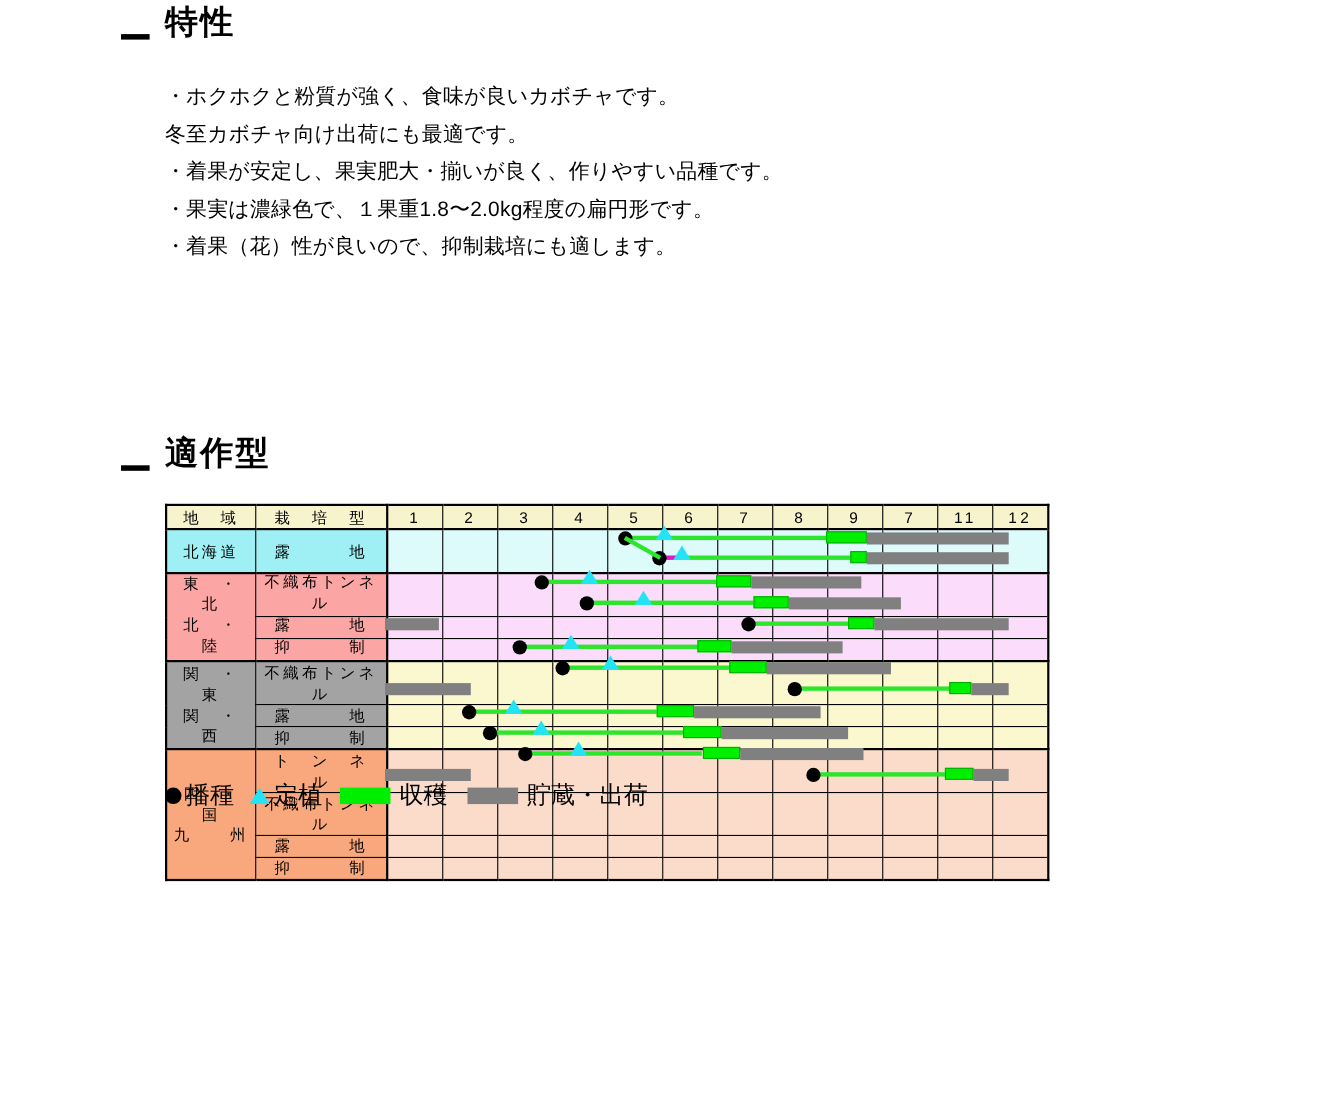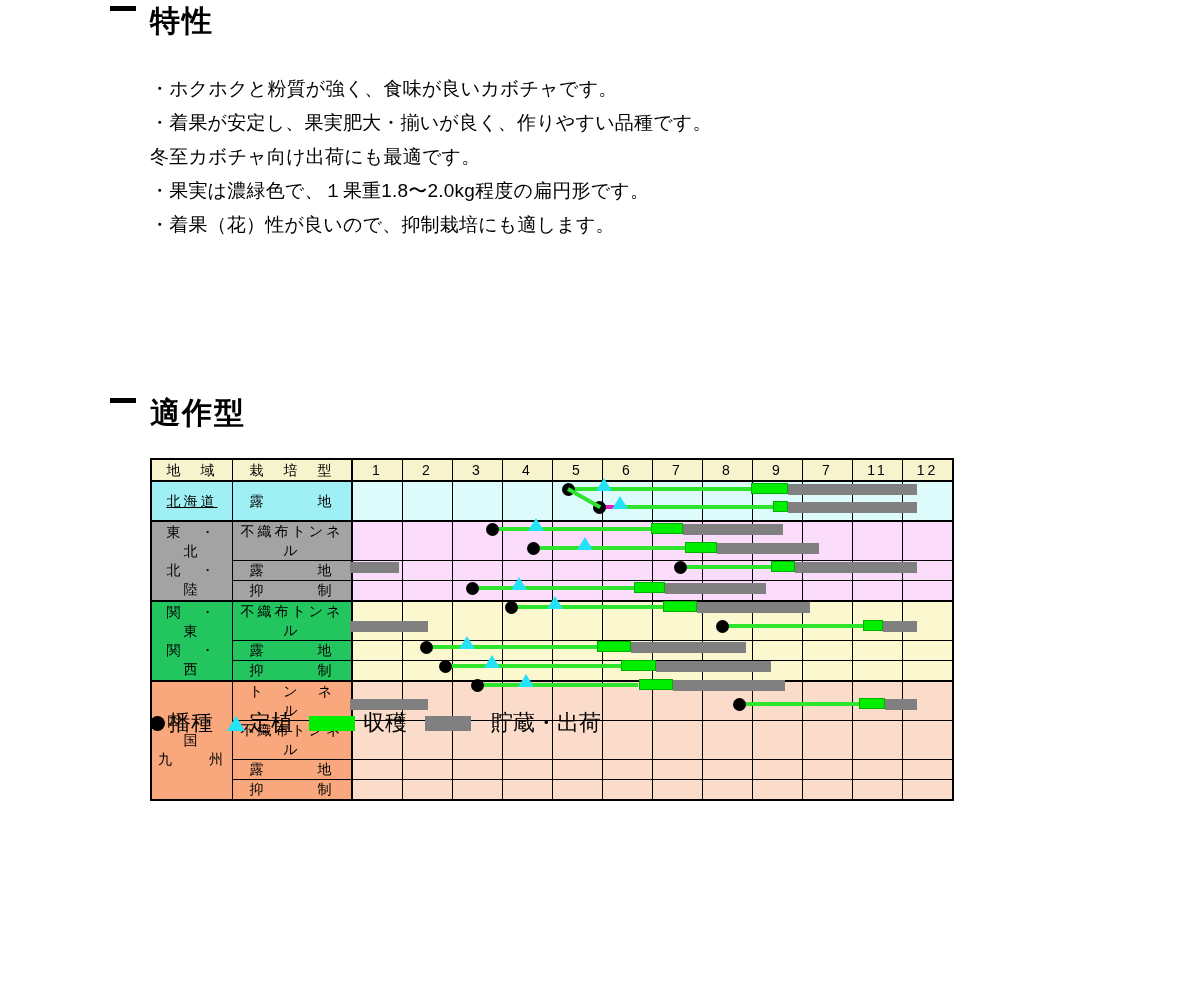--- a/index.html
+++ b/index.html
@@ -2,21 +2,21 @@
 <html><head>
 <meta charset="utf-8">
 <style>
   html,body{margin:0;padding:0;}
   body{
     width:1200px;height:1000px;background:#ffffff;
     font-family:"Liberation Sans","DejaVu Sans",sans-serif;
     color:#000;position:relative;overflow:hidden;
   }
   
-  .sec-head{position:absolute;display:flex;align-items:flex-start;gap:14px;}
+  .sec-head{position:absolute;display:flex;align-items:flex-end;gap:14px;}
   .sec-dash{display:inline-block;width:26px;height:5px;background:#000;}
   .sec-title{font-size:30px;font-weight:bold;letter-spacing:2px;line-height:1;}
   
   .features{position:absolute;left:150px;top:72px;width:900px;}
   .feat-line{font-size:19px;line-height:34px;white-space:nowrap;letter-spacing:0.2px;}
   
   .chart-wrap{position:absolute;left:150px;top:458px;}
   table.sched{border-collapse:collapse;table-layout:fixed;}
   table.sched td{
     border:1px solid #000;padding:0;margin:0;
@@ -28,23 +28,23 @@
   .thick-t{border-top:2px solid #000 !important;}
   .thick-b{border-bottom:2px solid #000 !important;}
   .hdr{background:#f7f3cd;height:20px;font-size:15px;letter-spacing:4px;}
   .hdr-m{background:#f7f3cd;height:20px;font-size:15px;letter-spacing:0;width:49px;}
   .region{width:80px;font-size:15px;line-height:19px;letter-spacing:2px;}
   .ctype{width:118px;font-size:14px;line-height:19px;letter-spacing:0px;}
   .cell{width:49px;height:19px;padding:0;}
   
   .c-hok-lab{background:#9ff0f5;}
   .c-hok-cell{background:#ddfbfb;}
-  .c-toh-lab{background:#a3a3a3;}
+  .c-toh-lab{background:#fca5a5;font-family:Liberation Mono, monospace;}
   .c-toh-cell{background:#fcdcfb;}
-  .c-kan-lab{background:#22c55e;}
+  .c-kan-lab{background:#a3a3a3;}
   .c-kan-cell{background:#fbf8cf;}
   .c-kyu-lab{background:#f9a77c;}
   .c-kyu-cell{background:#fbdccb;}
   
   .overlay{position:absolute;left:0;top:0;pointer-events:none;}
   .bar-green{position:absolute;background:#00ef00;height:11px;border:1px solid #00b000;box-sizing:border-box;}
   .bar-grey{position:absolute;background:#808080;height:11px;}
   .line-green{position:absolute;background:#2ee52e;height:4px;}
   .line-mag{position:absolute;background:#e617c3;height:4px;}
   .seed-dot{position:absolute;width:13px;height:13px;border-radius:50%;background:#000;}
@@ -63,22 +63,22 @@
 </head>
 <body>
 
 <div class="sec-head" style="left:110px;top:6px;">
   <span class="sec-dash"></span>
   <span class="sec-title">特性</span>
 </div>
 
 <div class="features">
   <div class="feat-line">・ホクホクと粉質が強く、食味が良いカボチャです。</div>
+  <div class="feat-line">冬至カボチャ向け出荷にも最適です。</div>
   <div class="feat-line">・着果が安定し、果実肥大・揃いが良く、作りやすい品種です。</div>
-  <div class="feat-line">冬至カボチャ向け出荷にも最適です。</div>
   <div class="feat-line">・果実は濃緑色で、１果重1.8〜2.0kg程度の扁円形です。</div>
   <div class="feat-line">・着果（花）性が良いので、抑制栽培にも適します。</div>
 </div>
 
 <div class="sec-head" style="left:110px;top:398px;">
   <span class="sec-dash"></span>
   <span class="sec-title">適作型</span>
 </div>
 
 <div class="chart-wrap">
@@ -96,21 +96,21 @@
       <td class="hdr-m thick-t">6</td>
       <td class="hdr-m thick-t">7</td>
       <td class="hdr-m thick-t">8</td>
       <td class="hdr-m thick-t">9</td>
       <td class="hdr-m thick-t">7</td>
       <td class="hdr-m thick-t">11</td>
       <td class="hdr-m thick-t thick-r">12</td>
     </tr>
 
     <tr>
-      <td class="region c-hok-lab thick-l thick-t thick-b" rowspan="1" style="height:38px;text-decoration:underline;">北海道</td>
+      <td class="region c-hok-lab thick-l thick-t thick-b" rowspan="1" style="height:38px;">北海道</td>
       <td class="ctype c-hok-lab thick-t thick-b thick-r" style="height:38px;">露　　　地</td>
       <td class="cell c-hok-cell thick-t thick-b" style="height:38px;"></td>
       <td class="cell c-hok-cell thick-t thick-b"></td>
       <td class="cell c-hok-cell thick-t thick-b"></td>
       <td class="cell c-hok-cell thick-t thick-b"></td>
       <td class="cell c-hok-cell thick-t thick-b"></td>
       <td class="cell c-hok-cell thick-t thick-b"></td>
       <td class="cell c-hok-cell thick-t thick-b"></td>
       <td class="cell c-hok-cell thick-t thick-b"></td>
       <td class="cell c-hok-cell thick-t thick-b"></td>
@@ -360,15 +360,15 @@
   <span class="lg-item">
     <span class="lg-tri"></span>
     <span class="lg-txt">定植</span>
   </span>
   <span class="lg-item">
     <span class="lg-green"></span>
     <span class="lg-txt" style="margin-left:8px;">収穫</span>
   </span>
   <span class="lg-item">
     <span class="lg-grey"></span>
-    <span class="lg-txt" style="margin-left:20px;">貯蔵・出荷</span>
+    <span class="lg-txt" style="margin-left:8px;">貯蔵・出荷</span>
   </span>
 </div>
 
 </body></html>

